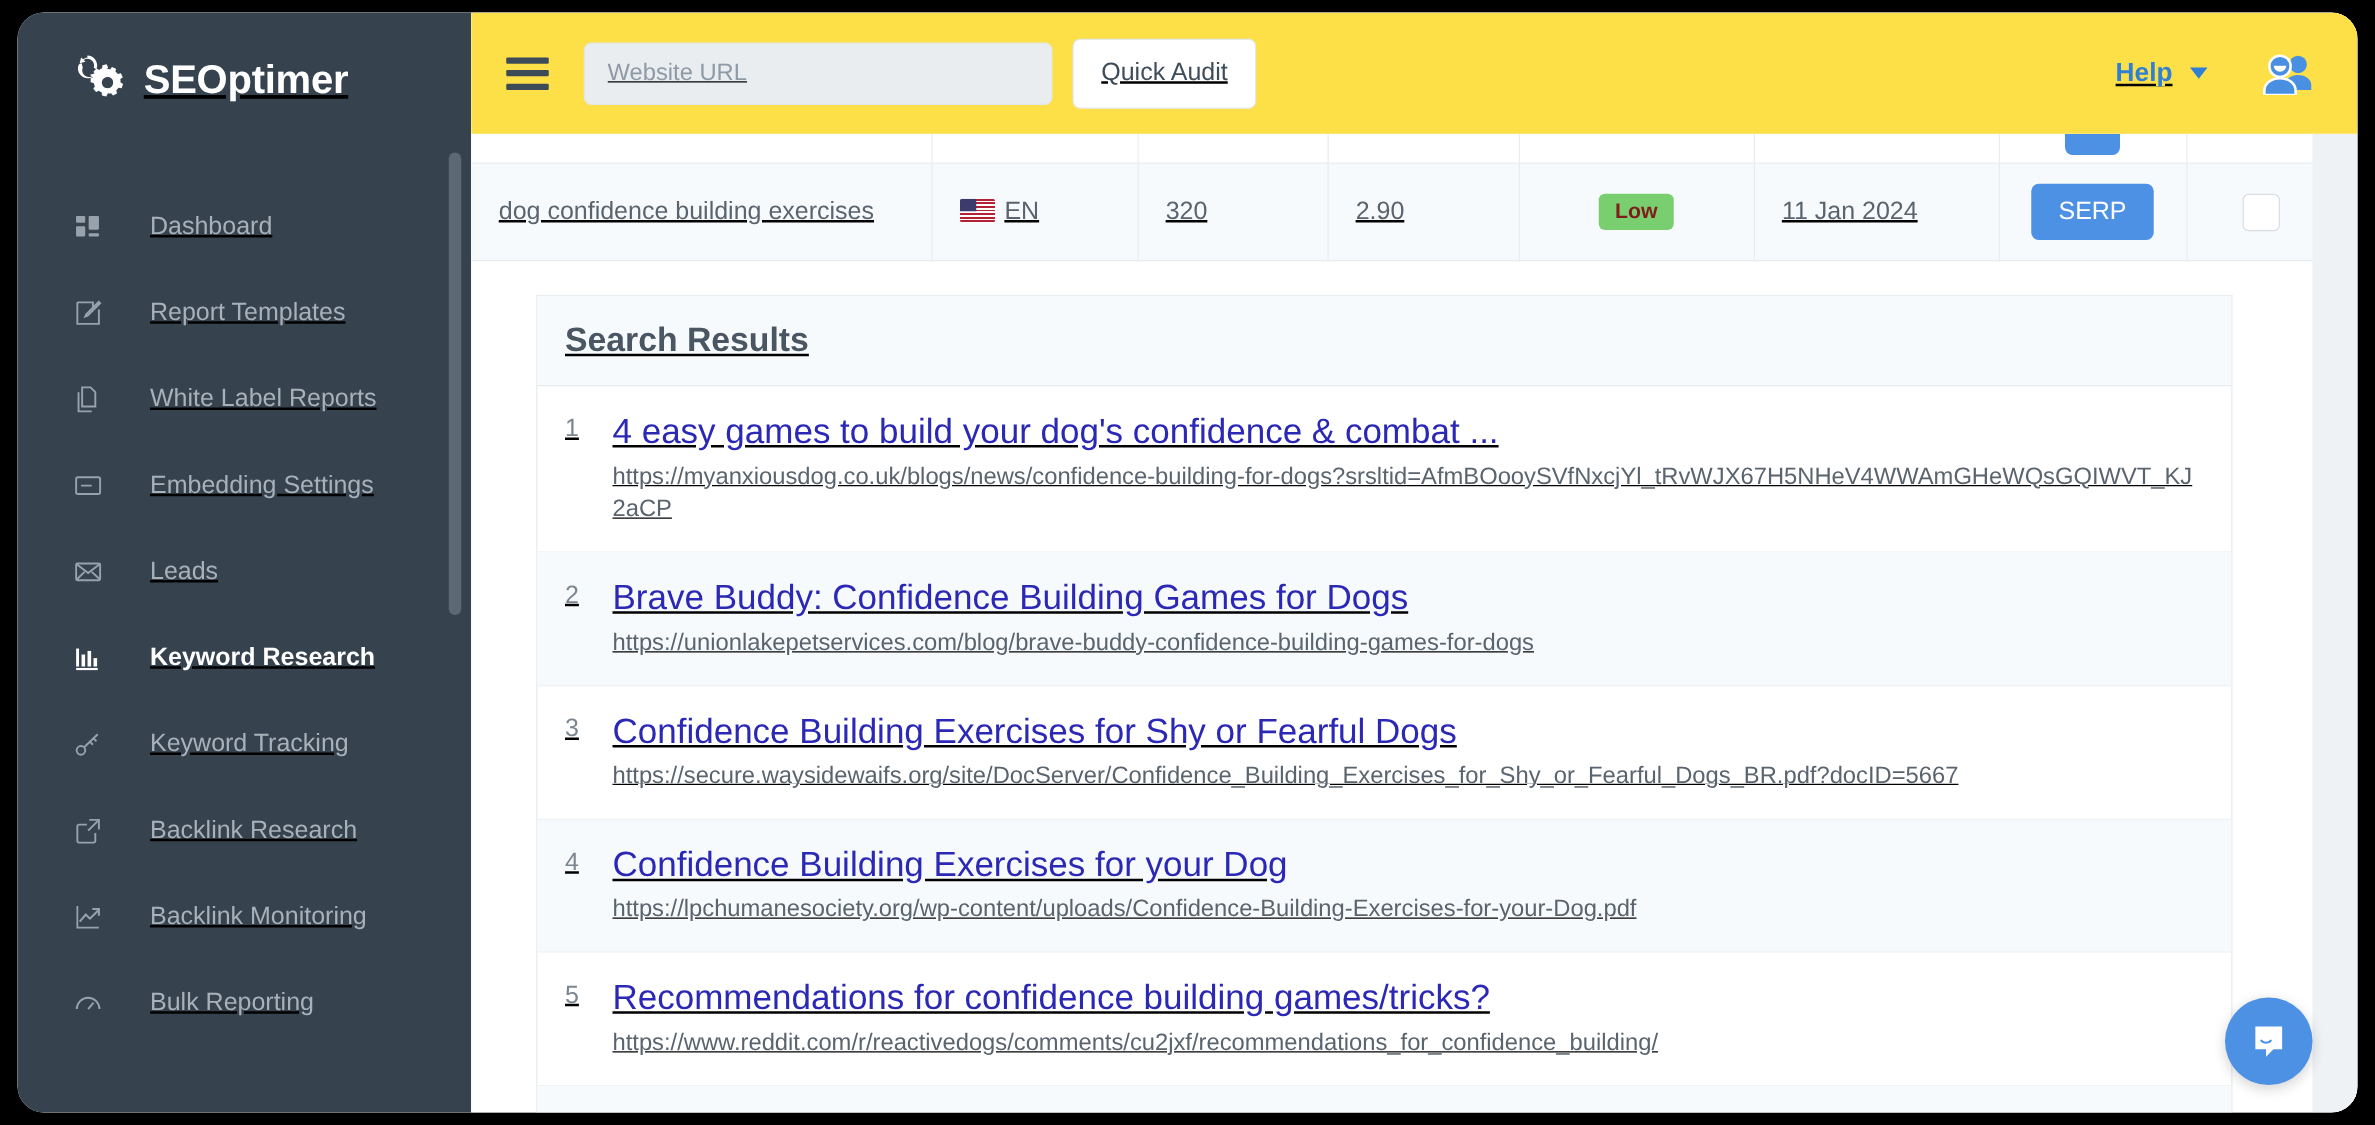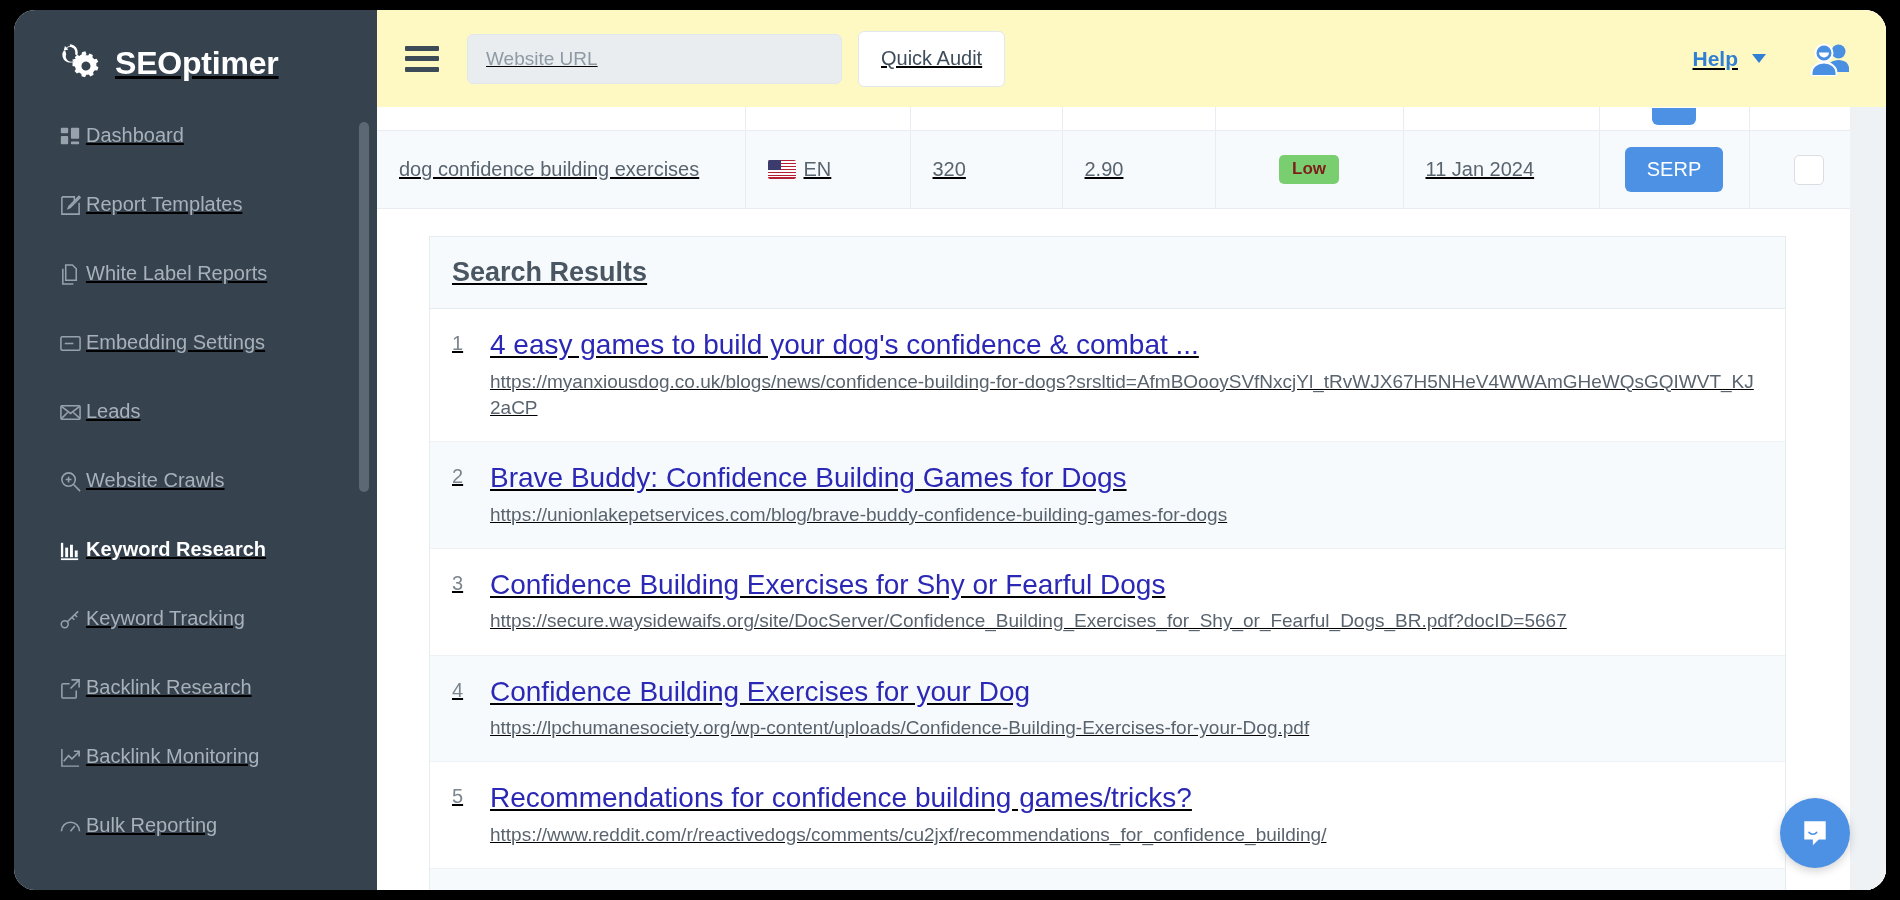--- a/index.html
+++ b/index.html
@@ -40,22 +40,22 @@
   .brand-name {
     color: #ffffff;
     font-size: 32px;
     font-weight: 700;
     letter-spacing: -0.2px;
     white-space: nowrap;
   }
   .nav { padding-top: 8px; }
   .nav-item {
     display: flex;
-    align-items: flex-start;
-    gap: 4px;
+    align-items: flex-end;
+    gap: 38px;
     height: 69px;
     padding-left: 44px;
     cursor: pointer;
   }
   .nav-icon {
     width: 24px; height: 24px;
     flex: 0 0 24px;
     display: flex; align-items: center; justify-content: center;
     color: #98a2ac;
   }
@@ -82,21 +82,21 @@
     background: #ffffff;
     height: 100%;
     overflow: hidden;
     display: flex;
     flex-direction: column;
   }
 
   .topbar {
     height: 97px;
     flex: 0 0 97px;
-    background: #fef9c3;
+    background: #fde047;
     display: flex;
     align-items: center;
     padding: 0 36px 0 28px;
     position: relative;
     z-index: 5;
     justify-content: flex-end;
   }
   .hamburger {
     width: 34px; height: 26px;
     display: flex; flex-direction: column; justify-content: space-between;
@@ -378,29 +378,20 @@
       <div class="nav-item">
         <span class="nav-icon">
           <svg viewBox="0 0 24 24" width="23" height="23" fill="none" stroke="currentColor" stroke-width="1.6">
             <rect x="2" y="5" width="20" height="14" rx="1"></rect>
               <path d="M2.5 5.6L12 13l9.5-7.4M2.5 18.4L9 12m13 6.4L15 12"></path>
           </svg>
         </span>
         <span class="nav-label">Leads</span>
       </div>
 
-      <div class="nav-item">
-        <span class="nav-icon">
-          <svg viewBox="0 0 24 24" width="23" height="23" fill="none" stroke="currentColor" stroke-width="1.6">
-            <circle cx="10" cy="10" r="7"></circle>
-              <path d="M10 7v6M7 10h6M15.2 15.2L22 22"></path>
-          </svg>
-        </span>
-        <span class="nav-label">Website Crawls</span>
-      </div>
 
       <div class="nav-item active">
         <span class="nav-icon">
           <svg viewBox="0 0 24 24" width="23" height="23" fill="currentColor">
             <rect x="2" y="4" width="2.4" height="15"></rect>
               <rect x="6.5" y="9" width="3" height="10"></rect>
             <rect x="11.5" y="6" width="3" height="13"></rect>
               <rect x="16.5" y="12" width="3" height="7"></rect>
             <rect x="2" y="20.2" width="18" height="1.8"></rect>
           </svg>

